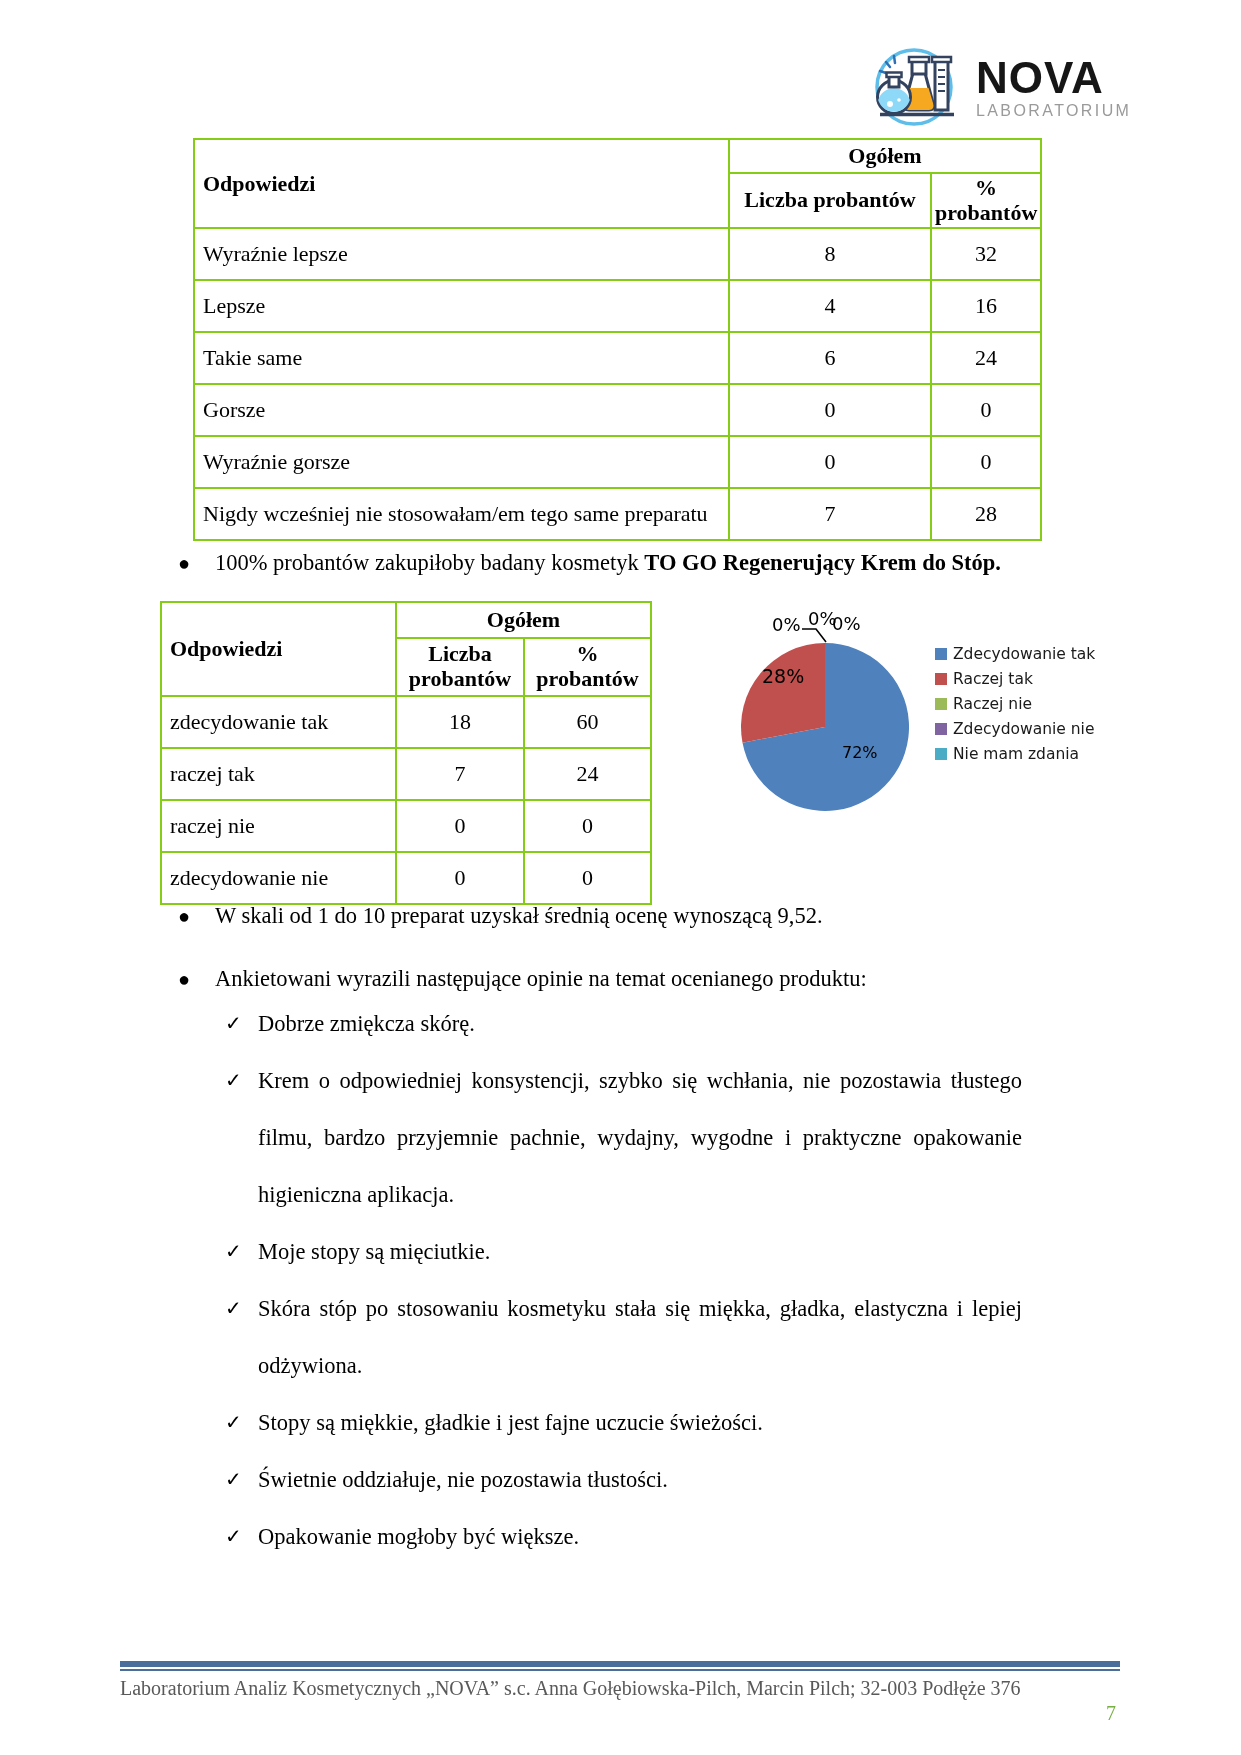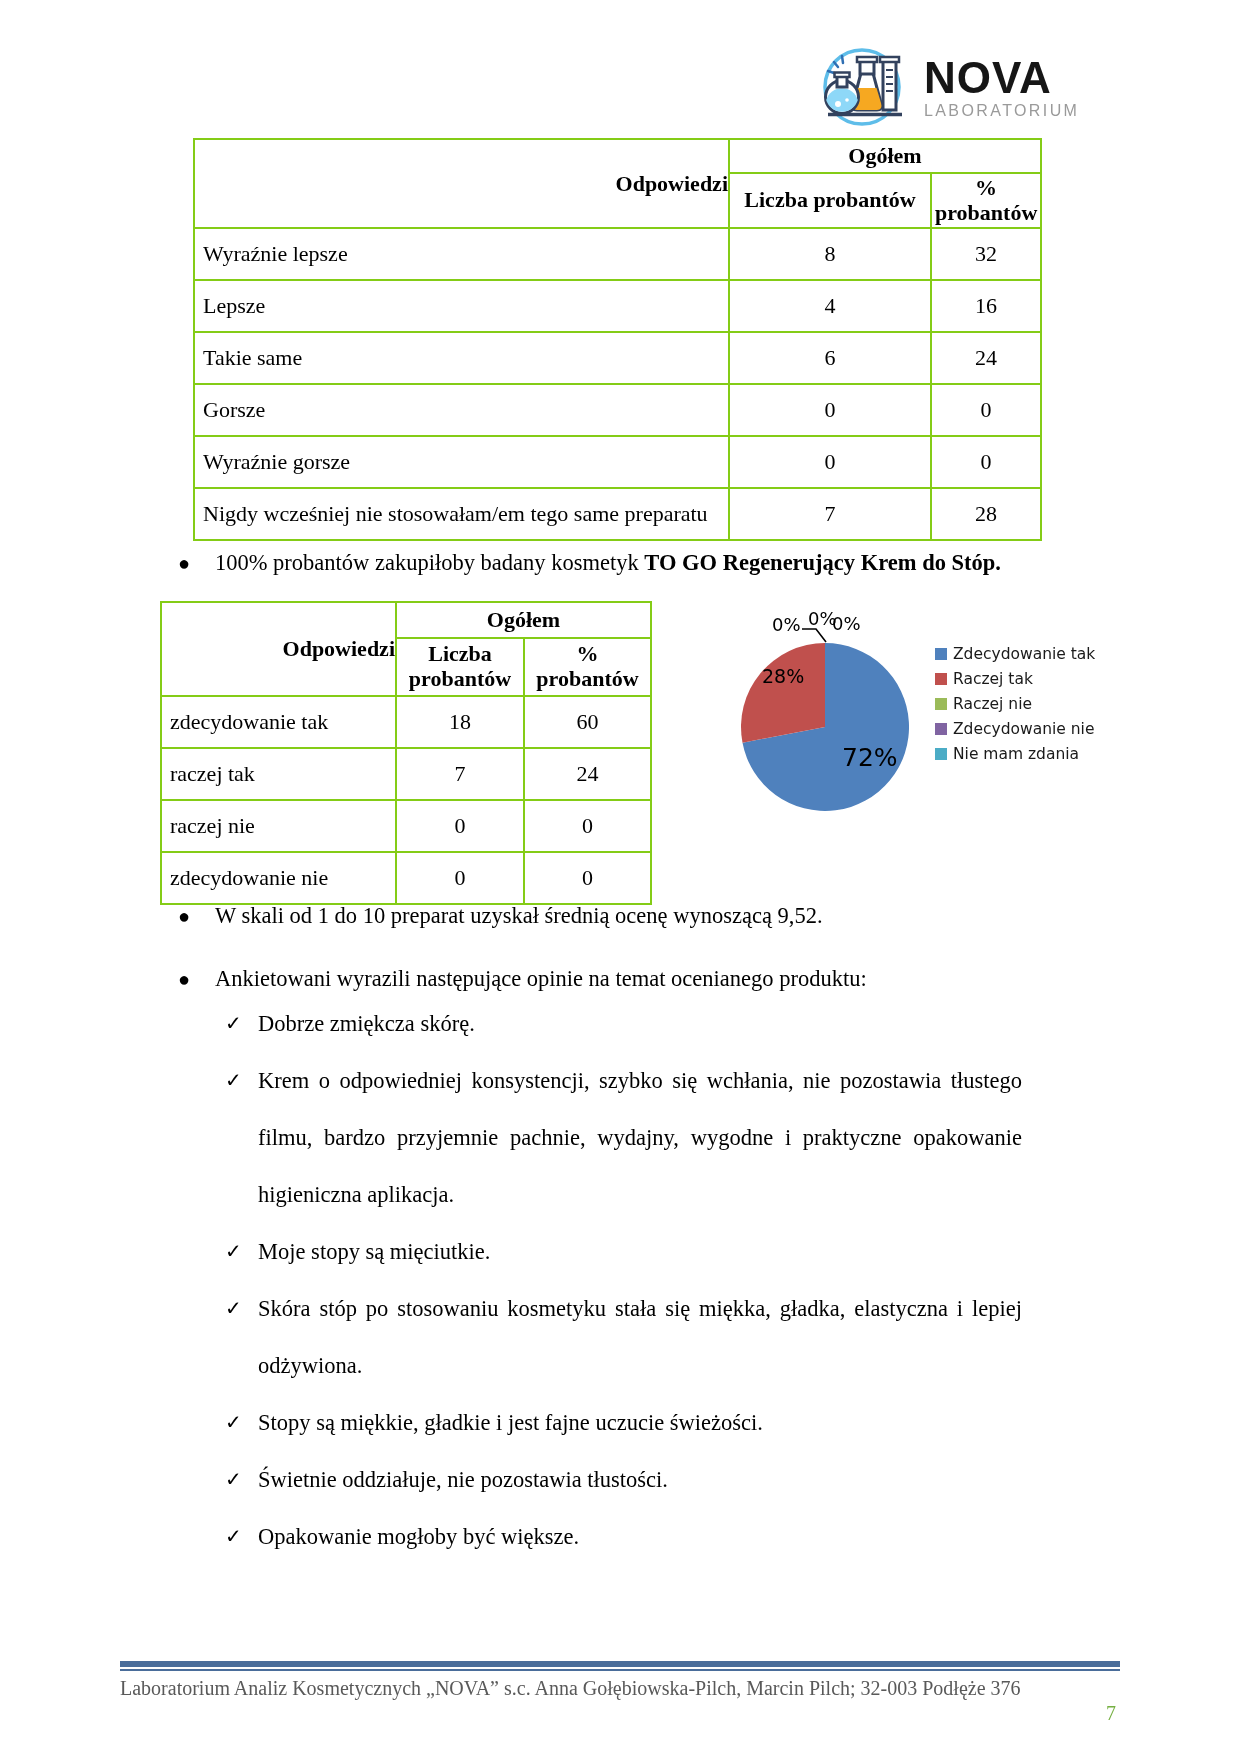--- a/index.html
+++ b/index.html
@@ -1,31 +1,31 @@
 <!DOCTYPE html>
 <html><head>
 <meta charset="utf-8">
 <style>
   * { margin:0; padding:0; box-sizing:border-box; }
   body { background:#fff; }
   .page { position:relative; width:1241px; height:1755px; background:#fff; overflow:hidden;
           font-family:"Liberation Serif", serif; color:#000; }
 
   
-  .logo { position:absolute; left:814px; top:40px; display:flex; align-items:center; }
+  .logo { position:absolute; left:866px; top:40px; display:flex; align-items:center; }
   .logo-text { margin-left:10px; font-family:"Liberation Sans", sans-serif; }
   .logo-name { font-size:44px; font-weight:bold; color:#161616; letter-spacing:1px; line-height:46px; }
   .logo-sub  { font-size:16px; color:#9a9a9a; letter-spacing:2.4px; margin-top:1px; }
 
   
   table { border-collapse:collapse; table-layout:fixed; }
   .t1 { position:absolute; left:193px; top:138px; width:847px; font-size:22px; }
   .t2 { position:absolute; left:160px; top:601px; width:490px; font-size:22px; }
   .t1 th, .t1 td, .t2 th, .t2 td { border:2px solid #84cc16; vertical-align:middle; }
-  th.ans { text-align:right; padding-left:8px; font-weight:bold; }
+  th.ans { text-align:left; padding-left:8px; font-weight:bold; }
   .grp { text-align:center; font-weight:bold; }
   .sub { text-align:center; font-weight:bold; line-height:1.12; padding:2px 3px; }
   td.lbl { text-align:left; padding:12px 8px; }
   td.num { text-align:center; }
   .t1 .hrow1 th { height:34px; }
   .t1 .hrow2 th { height:50px; }
   .t1 td { height:33px; }
   .t2 .hrow1 th { height:36px; }
   .t2 .hrow2 th { height:58px; }
   .t2 td { height:39px; }
@@ -38,21 +38,21 @@
   
   .chart-area { position:absolute; left:640px; top:595px; width:490px; height:300px;
                 font-family:"DejaVu Sans", sans-serif; }
   .pie-svg { position:absolute; left:101px; top:48px; }
   .leader-svg { position:absolute; left:160px; top:22px; }
   .pct { position:absolute; color:#000; }
   .pct-z1 { left:132px; top:19px; font-size:18px; }
   .pct-z2 { left:168px; top:13px; font-size:18px; }
   .pct-z3 { left:192px; top:18px; font-size:18px; }
   .pct-28 { left:122px; top:70px;  font-size:19px; }
-  .pct-72 { left:202px; top:148px; font-size:25px; }
+  .pct-72 { left:202px; top:148px; font-size:16px; }
   .legend { position:absolute; left:295px; top:50px; }
   .legend-item { display:flex; align-items:center; margin-bottom:7px; }
   .swatch { width:12px; height:12px; margin-right:6px; flex:0 0 12px; }
   .legend-label { font-size:15.5px; color:#1a1a1a; white-space:nowrap; }
   .lg0{background:#4F81BD}.lg1{background:#C0504D}.lg2{background:#9BBB59}
   .lg3{background:#8064A2}.lg4{background:#4BACC6}
 
   
   .checks { position:absolute; left:225px; top:995px; width:797px;
             font-size:22.5px; line-height:57px; }

